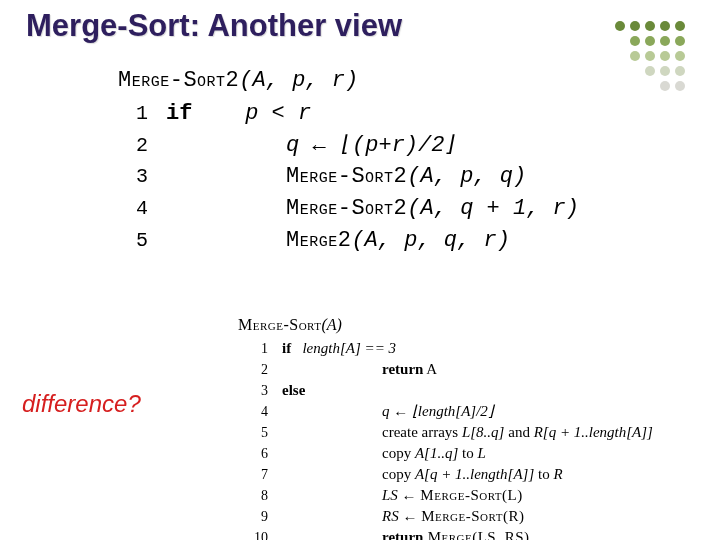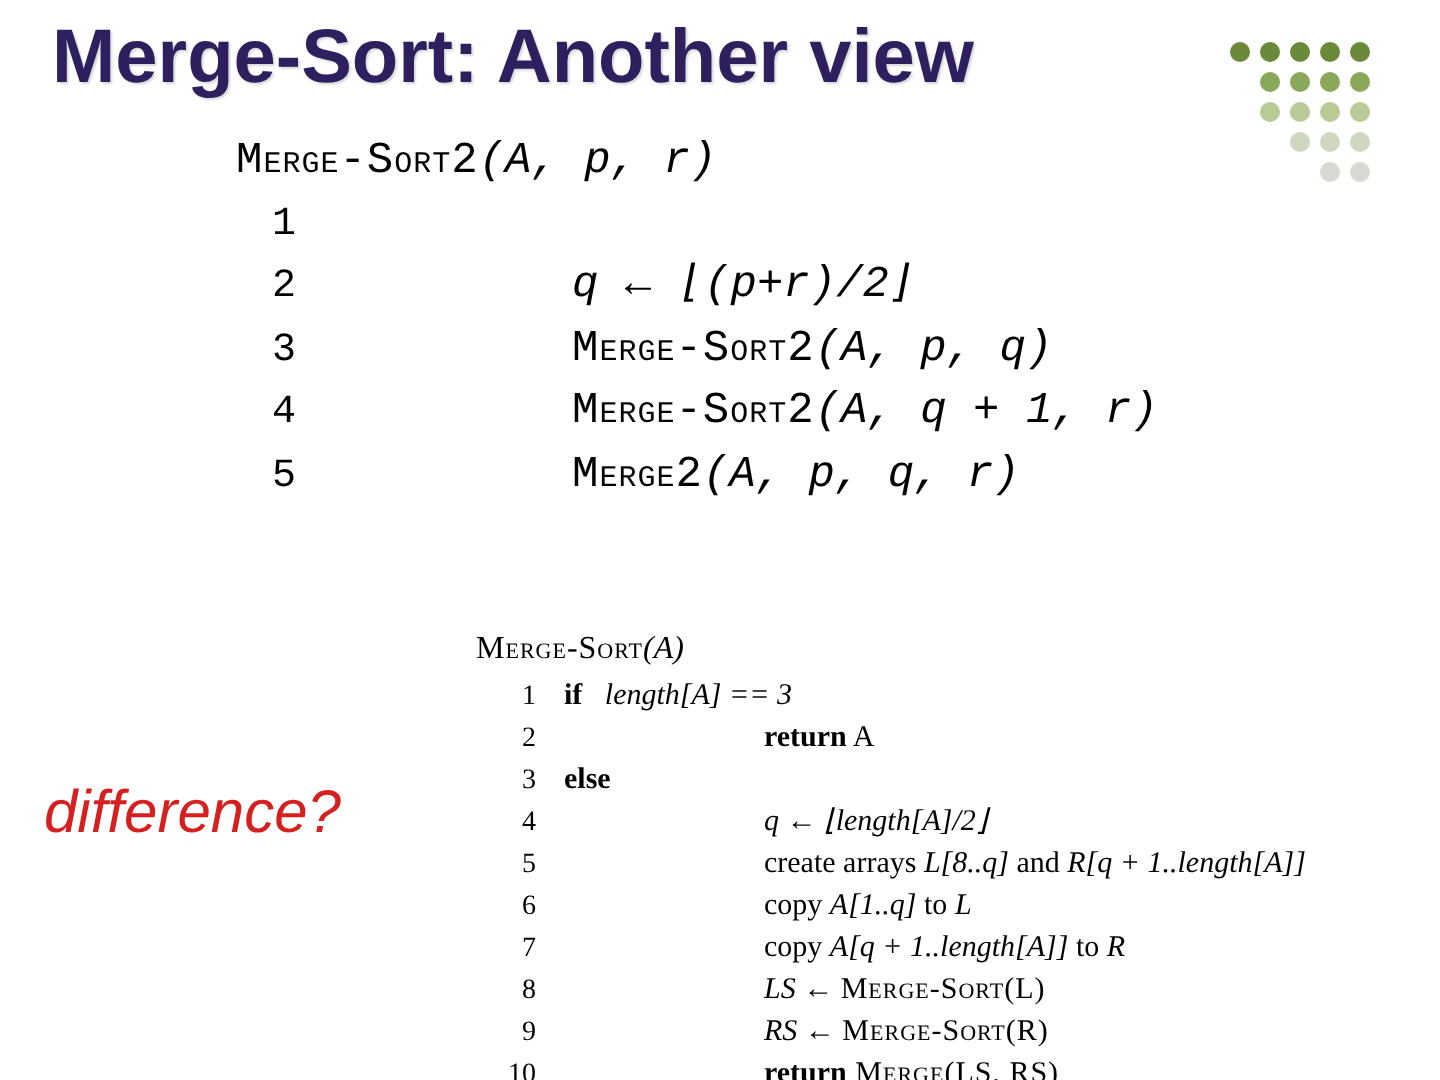--- a/index.html
+++ b/index.html
@@ -9,21 +9,21 @@
     height: 540px;
     background: #ffffff;
     font-family: Arial, Helvetica, sans-serif;
     position: relative;
     overflow: hidden;
   }
   .slide-title {
     position: absolute;
     top: 8px;
     left: 26px;
-    font-size: 38px;
+    font-size: 31px;
     font-weight: bold;
     color: #2e1f5e;
     text-shadow: 1px 1px 1px rgba(0,0,0,0.15);
   }
   .deco {
     position: absolute;
     top: 16px;
     right: 20px;
   }
   .algo-top {
@@ -42,21 +42,21 @@
   .algo-top .ln { width: 30px; text-align: right; padding-right: 18px; font-size: 20px; }
   .algo-top .ind0 { }
   .algo-top .ind1 { padding-left: 120px; }
   .kw { font-weight: bold; }
   .it { font-style: italic; }
 
   .difference {
     position: absolute;
     top: 390px;
     left: 22px;
-    font-size: 30px;
+    font-size: 24px;
     color: #d61f1f;
     font-style: italic;
   }
 
   .algo-bottom {
     position: absolute;
     top: 316px;
     left: 238px;
     font-family: "Times New Roman", serif;
     font-size: 15px;
@@ -95,20 +95,25 @@
     <circle cx="130" cy="70" r="5" fill="#d9d9d3"></circle>
   </g>
 </svg>
 
 <div class="algo-top">
   <div class="header">
     <span class="sc">Merge-Sort2</span><span class="it">(A, p, r)</span>
   </div>
   <div class="row">
     <span class="ln">1</span>
+    <span class="ind0">
+      <span class="kw">if</span>
+      <span>&nbsp;&nbsp;</span>
+      <span class="it">p &lt; r</span>
+    </span>
   </div>
   <div class="row">
     <span class="ln">2</span>
     <span class="ind1"><span class="it">q ← ⌊(p+r)/2⌋</span></span>
   </div>
   <div class="row">
     <span class="ln">3</span>
     <span class="ind1">
       <span class="sc">Merge-Sort2</span><span class="it">(A, p, q)</span>
     </span>

